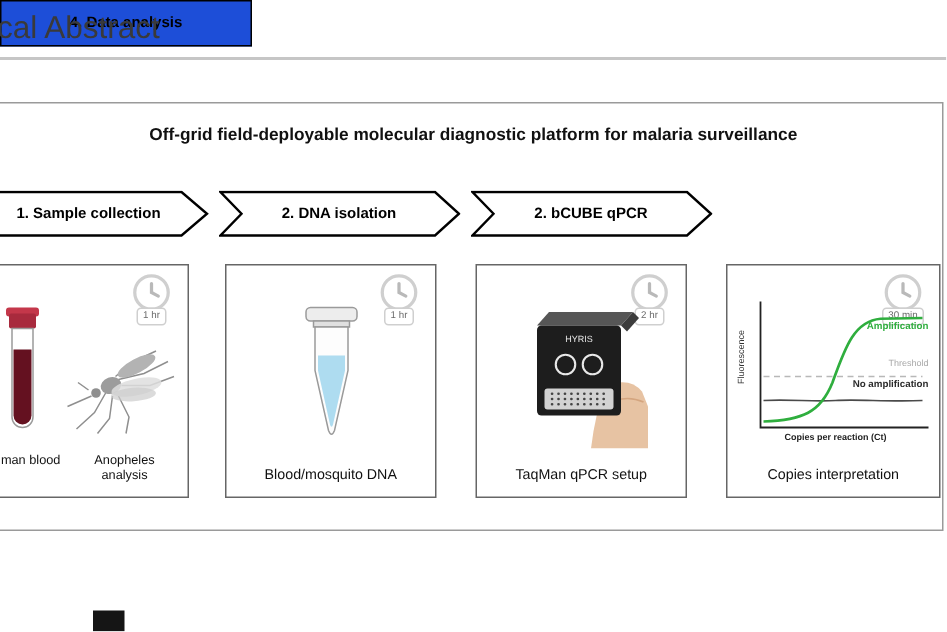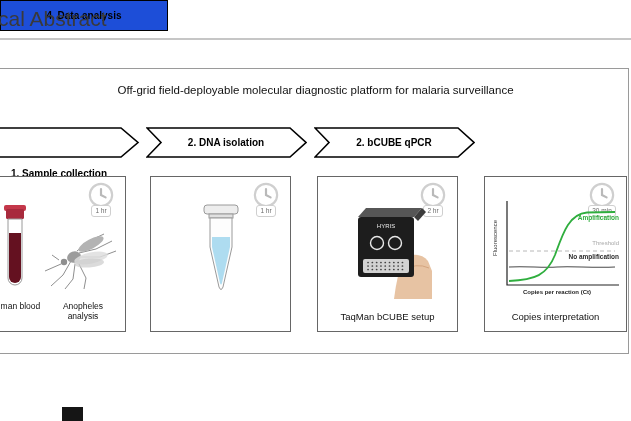--- a/index.html
+++ b/index.html
@@ -5,28 +5,28 @@
   html,body{margin:0;padding:0;background:#fff;}
   .screen{
     position:relative;width:631px;height:421px;background:#fff;overflow:hidden;
     font-family:"Liberation Sans",sans-serif;color:#222;
   }
   
   .page-heading{position:absolute;left:-2px;top:7px;font-size:21px;font-weight:400;color:#3a3a3a;}
   .head-rule{position:absolute;left:0;top:38px;width:631px;height:2px;background:#c6c6c6;}
   
   .figure-box{position:absolute;left:-12px;top:68px;width:641px;height:286px;border:1px solid #9a9a9a;background:#fff;box-sizing:border-box;}
-  .fig-title{position:absolute;left:0;top:84px;width:631px;text-align:center;font-size:11.5px;font-weight:normal;color:#111;}
+  .fig-title{position:absolute;left:0;top:84px;width:631px;text-align:center;font-size:11.5px;font-weight:bold;color:#111;}
   
   .step{position:absolute;top:127px;height:31px;}
   .step svg{position:absolute;left:0;top:0;}
   .step-label{position:absolute;top:0;height:31px;display:flex;align-items:center;justify-content:center;
     font-size:10px;font-weight:bold;color:#000;white-space:nowrap;}
   .step1{left:-30px;width:170px;}
-  .step1 .step-label{left:30px;width:118px;margin-top:31px;}
+  .step1 .step-label{left:30px;width:118px;}
   .step2{left:146px;width:161px;text-decoration:underline;}
   .step2 .step-label{left:16px;width:128px;}
   .step3{left:314px;width:161px;}
   .step3 .step-label{left:16px;width:128px;}
   .step4{left:482px;top:127px;width:168px;height:31px;border:1.5px solid #000;box-sizing:border-box;
     display:flex;align-items:center;justify-content:center;background:#1d4ed8;}
   .step4 .step-label{position:static;height:auto;}
   
   .panel{position:absolute;top:176px;height:156px;border:1px solid #666;background:#fff;box-sizing:border-box;}
   .panel1{left:-21px;width:147px;}
@@ -128,20 +128,21 @@
         <path d="M12 6.5 V12 L16.2 14.2" stroke="#b9b9b9" stroke-width="2" fill="none" stroke-linecap="round"></path>
       </svg>
       <span class="badge-label">1 hr</span>
     </div>
     <svg class="illus" style="left:48px;top:26px;" width="44" height="92" viewBox="0 0 44 92">
       <rect x="5" y="2" width="34" height="9" rx="3" fill="#ededed" stroke="#9a9a9a"></rect>
       <rect x="10" y="11" width="24" height="4" fill="#e0e0e0" stroke="#9a9a9a"></rect>
       <path d="M11,15 h22 v29 L24,84 q-2,5 -4,0 L11,44 z" fill="#fdfdfd" stroke="#9a9a9a"></path>
       <path d="M13,34 h18 v10 L23,80 q-1,3 -2,0 L13,44 z" fill="#aedcf0"></path>
     </svg>
+    <div class="caption">Blood/mosquito DNA</div>
   </div>
 
   <div class="panel panel3">
     <div class="badge">
       <svg width="26" height="26" viewBox="0 0 24 24">
         <circle cx="12" cy="12" r="10.3" fill="#fff" stroke="#cfcfcf" stroke-width="2"></circle>
         <path d="M12 6.5 V12 L16.2 14.2" stroke="#b9b9b9" stroke-width="2" fill="none" stroke-linecap="round"></path>
       </svg>
       <span class="badge-label">2 hr</span>
     </div>
@@ -154,21 +155,21 @@
       <text x="42" y="29" text-anchor="middle" font-size="6" fill="#e8e8e8">HYRIS</text>
       <circle cx="33" cy="44" r="6.5" fill="none" stroke="#e8e8e8" stroke-width="1.4"></circle>
       <circle cx="51" cy="44" r="6.5" fill="none" stroke="#e8e8e8" stroke-width="1.4"></circle>
       <rect x="19" y="60" width="46" height="14" rx="2" fill="#d2d2d2"></rect>
       <g stroke="#444" stroke-width="1.7" stroke-linecap="round" stroke-dasharray="0.1 4.2">
         <path d="M24,63.5 H61"></path>
         <path d="M24,67 H61"></path>
         <path d="M24,70.5 H61"></path>
       </g>
     </svg>
-    <div class="caption">TaqMan bCUBE setup</div>
+    <div class="caption">TaqMan qPCR setup</div>
   </div>
 
   <div class="panel panel4">
     <div class="badge">
       <svg width="26" height="26" viewBox="0 0 24 24">
         <circle cx="12" cy="12" r="10.3" fill="#fff" stroke="#cfcfcf" stroke-width="2"></circle>
         <path d="M12 6.5 V12 L16.2 14.2" stroke="#b9b9b9" stroke-width="2" fill="none" stroke-linecap="round"></path>
       </svg>
       <span class="badge-label">30 min</span>
     </div>

